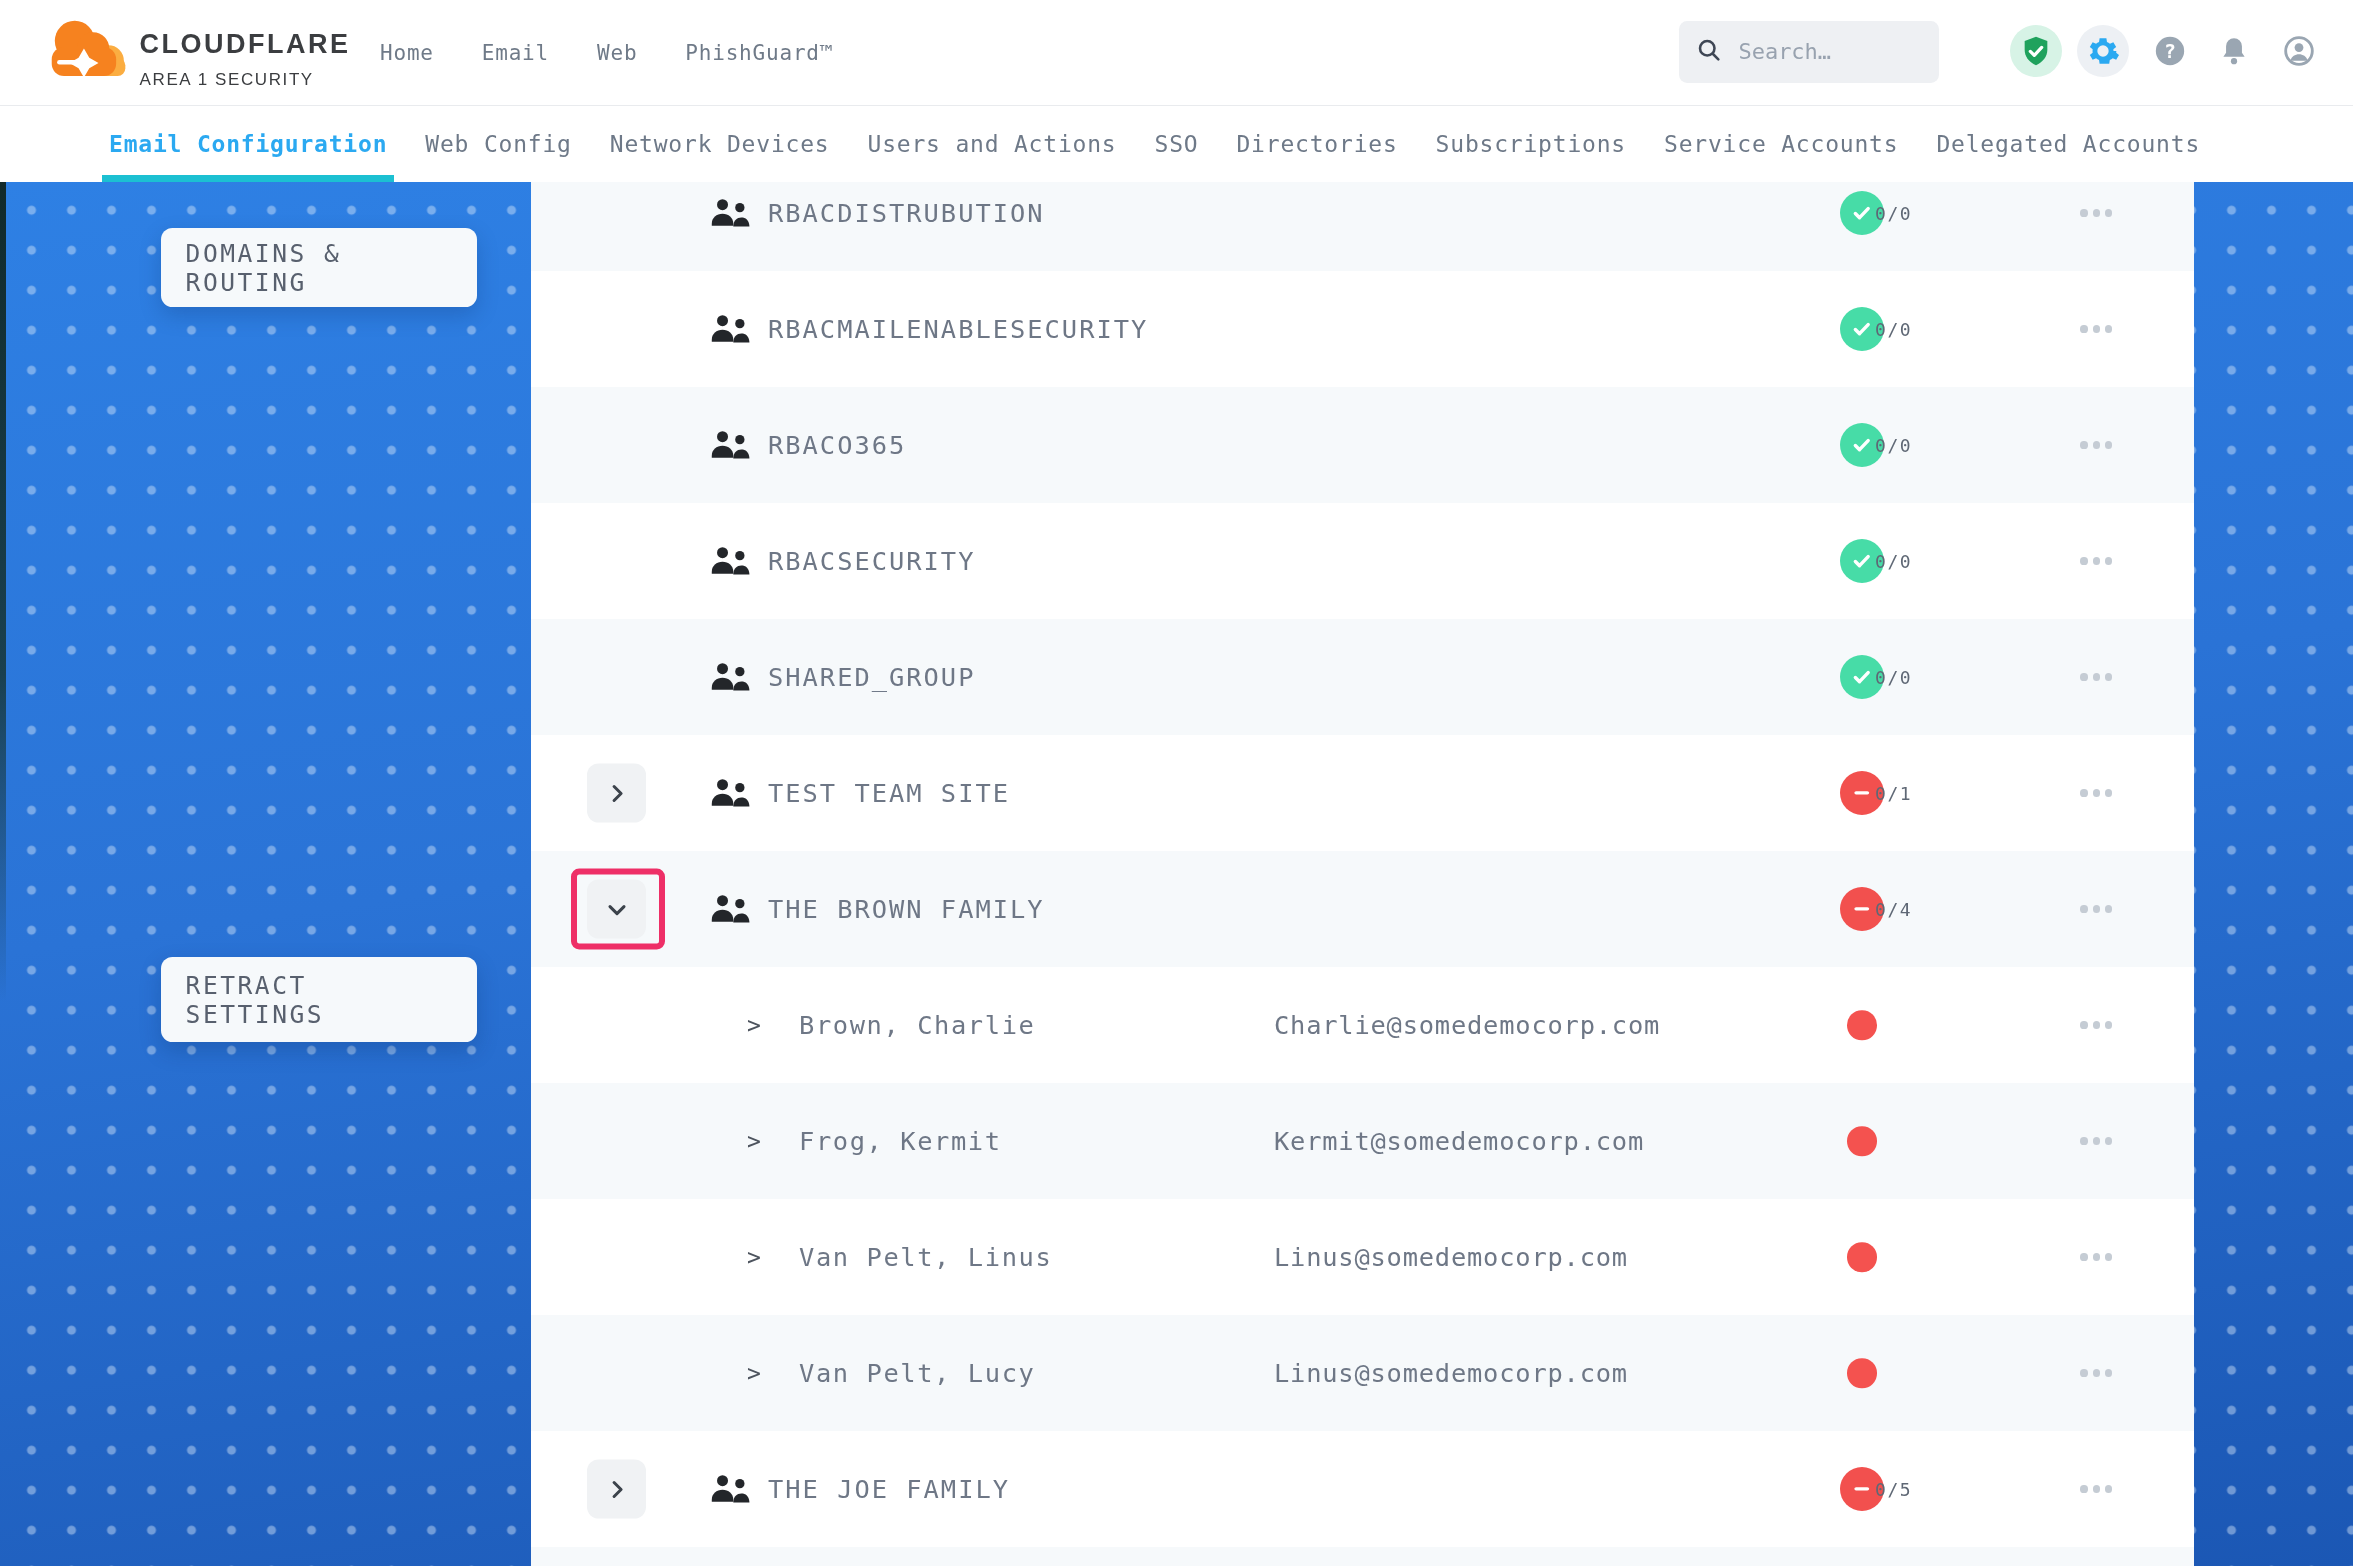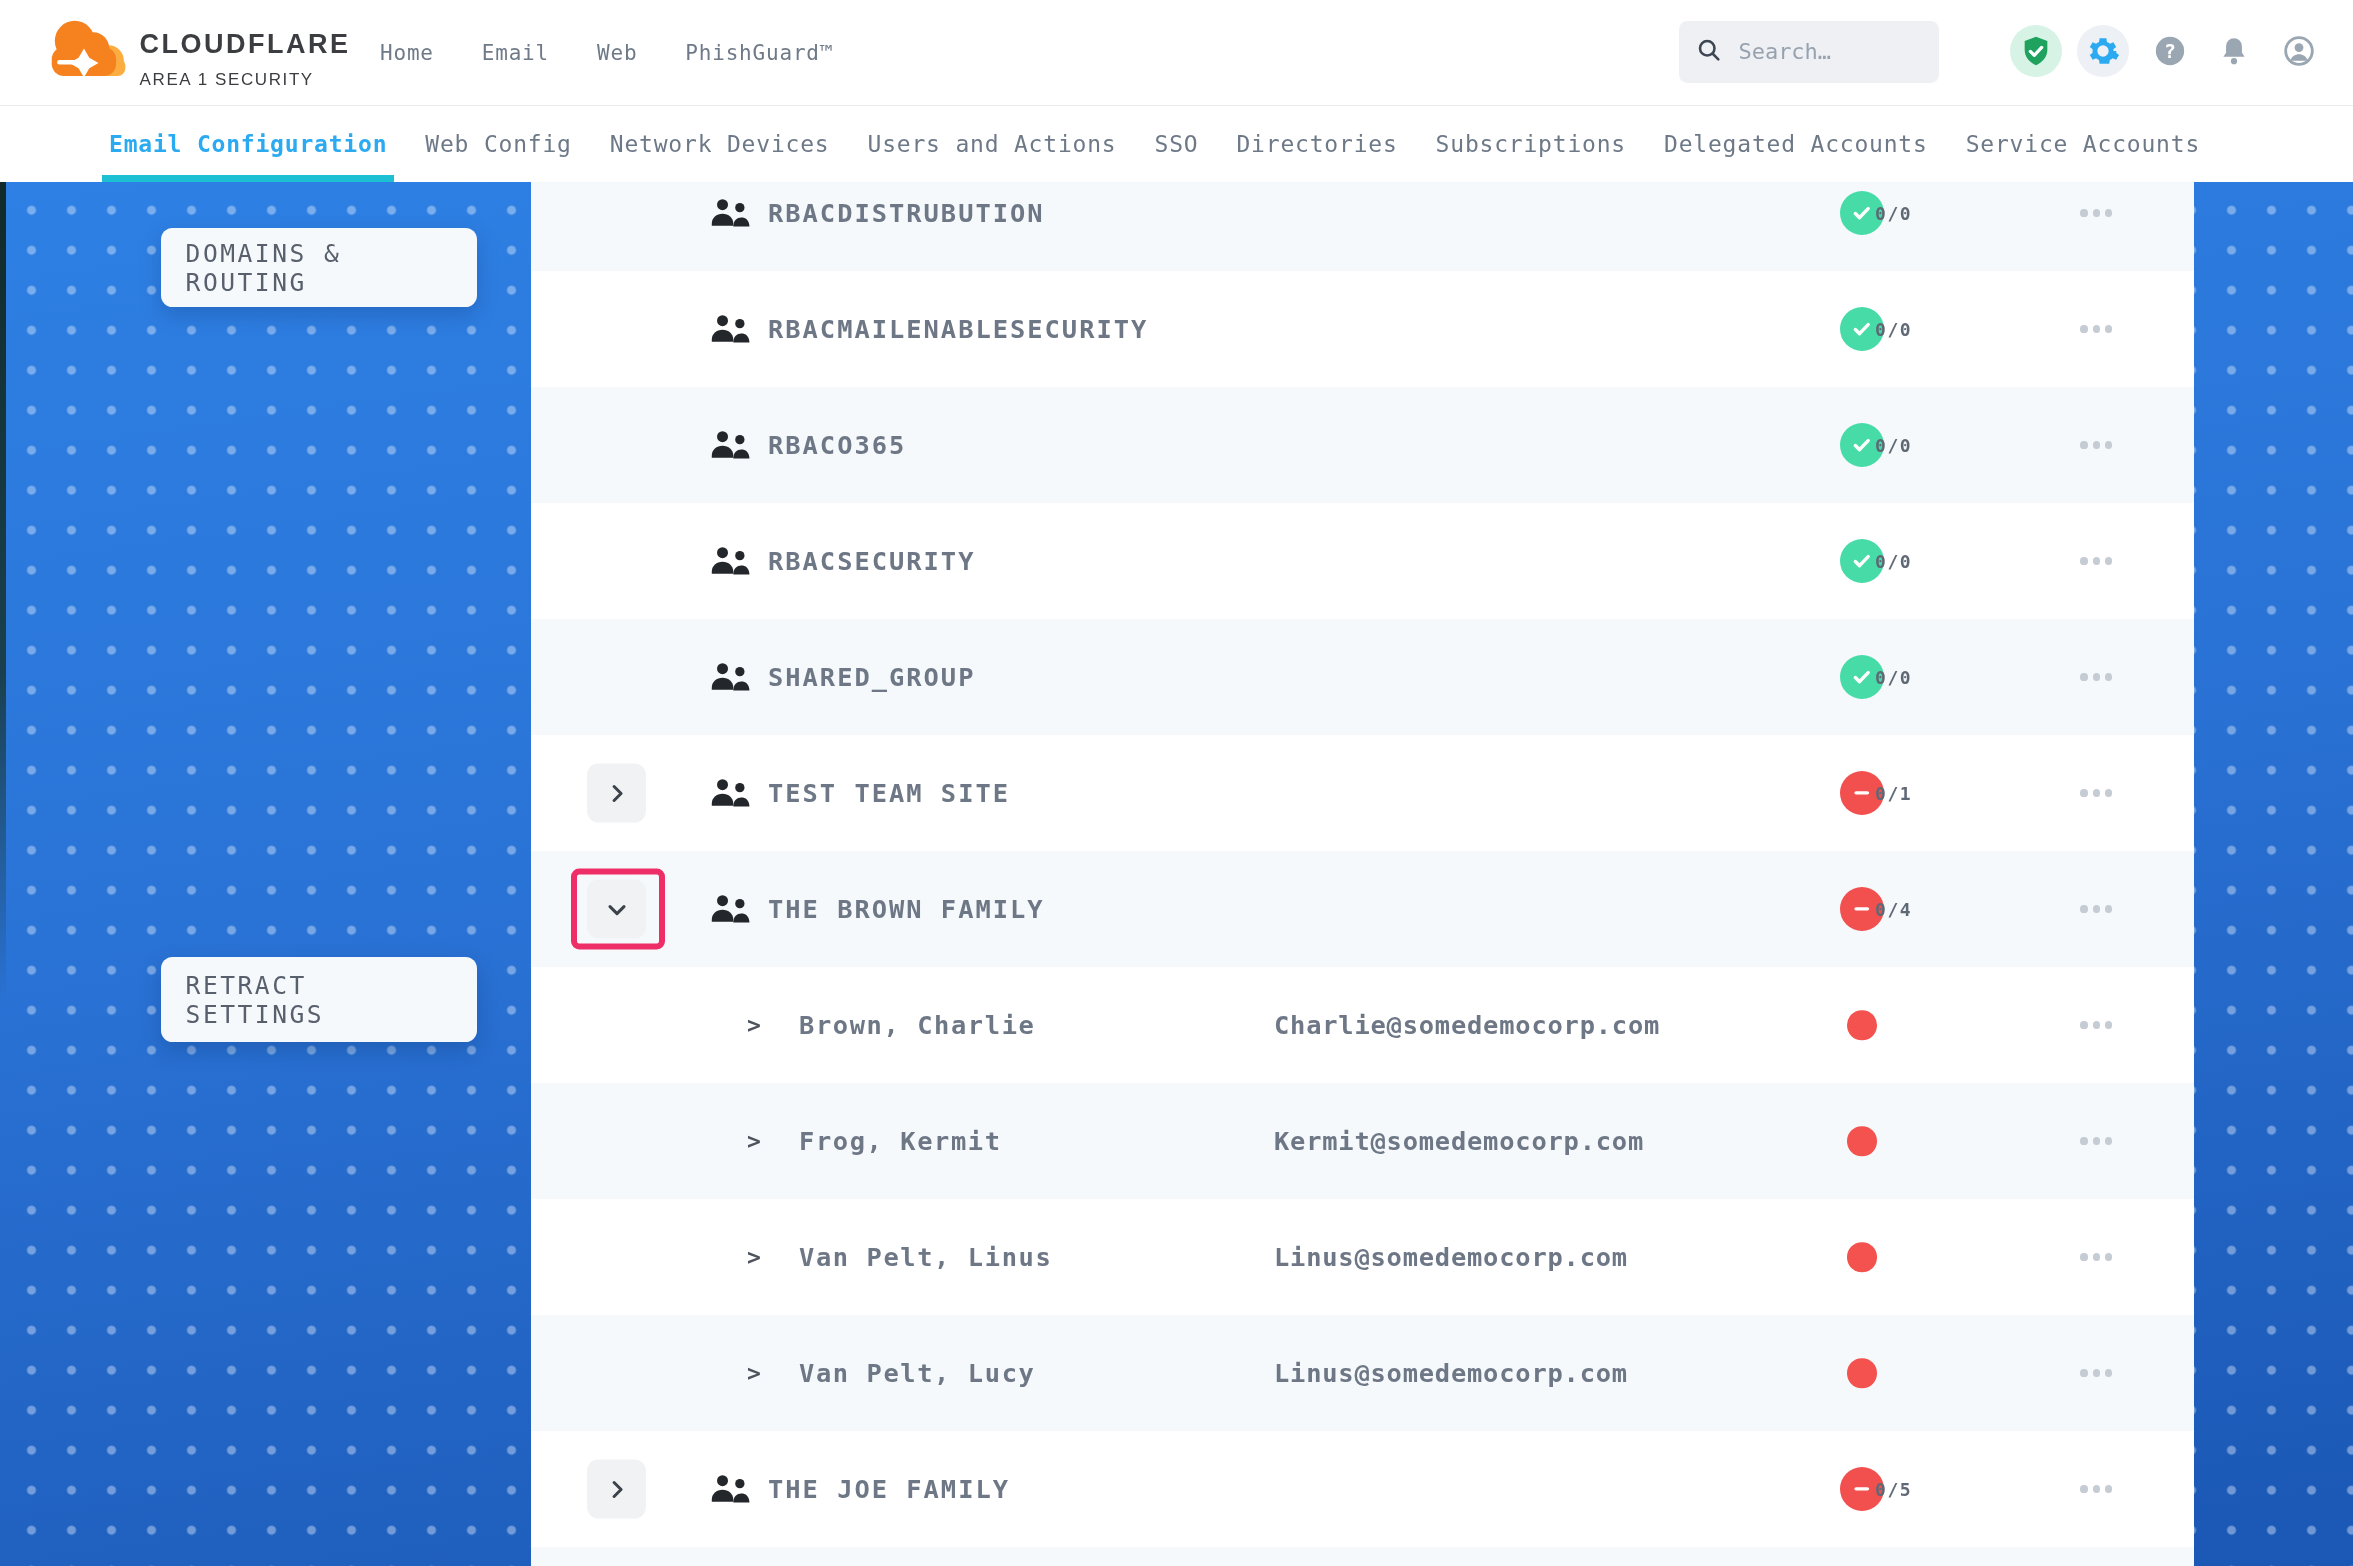--- a/index.html
+++ b/index.html
@@ -56,21 +56,21 @@
   .card-b{top:176px;background:#ffffff;overflow:hidden;padding-bottom:21px;}
   .pol-item{height:89px;background:#f6f9fb;display:flex;align-items:center;padding:0 24.6px;
             border-bottom:0.8px solid #e4e9ee;cursor:pointer;}
   .enh{padding:21px 24.6px 4.9px 24.6px;font-size:24.6px;color:#191b1e;letter-spacing:1.6px;line-height:38px;}
   .bec{position:relative;margin-top:14.8px;padding:4.9px 24.6px;font-size:24.6px;color:#29B5F2;
        letter-spacing:1.6px;line-height:38px;cursor:pointer;}
   .bec::before{content:"";position:absolute;left:0;top:0;bottom:0;width:7.4px;background:#1FB9F4;}
   .added{margin-top:18px;padding:4.9px 24.6px;font-size:24.6px;color:#6d7683;letter-spacing:1.6px;cursor:pointer;}
 
   
-  .panel{position:absolute;left:531px;top:0;width:1663px;height:1385px;background:#fff;overflow:hidden;font-weight:bold;}
+  .panel{position:absolute;left:531px;top:0;width:1663px;height:1385px;background:#fff;overflow:hidden;}
   .rows{margin-top:-27px;}
   .row{position:relative;height:116px;}
   .row.light{background:#f6f9fb;}
   .row.white{background:#ffffff;}
   .rc{position:absolute;top:50%;transform:translateY(-50%);}
   .expand{left:56px;width:59px;height:59px;border-radius:11.5px;background:#f0f2f4;border:none;
           display:flex;align-items:center;justify-content:center;cursor:pointer;padding:0;}
   .expand svg{width:28px;height:28px;}
   .expand.collapsed svg{transform:rotate(-90deg);}
   .ppl{left:176px;width:43px;height:34px;display:flex;align-items:center;}
@@ -164,22 +164,22 @@
   </div>
 
   <div class="tabbar">
       <div class="tab active">Email Configuration</div>
       <div class="tab">Web Config</div>
       <div class="tab">Network Devices</div>
       <div class="tab">Users and Actions</div>
       <div class="tab">SSO</div>
       <div class="tab">Directories</div>
       <div class="tab">Subscriptions</div>
+      <div class="tab">Service Accounts</div>
       <div class="tab">Delegated Accounts</div>
-      <div class="tab">Service Accounts</div>
     </div>
 
   <div class="content">
     <div class="edge-artifact"></div>
 
     <div class="card card-a">
       <span class="side-label">DOMAINS &amp; ROUTING</span>
     </div>
 
 

